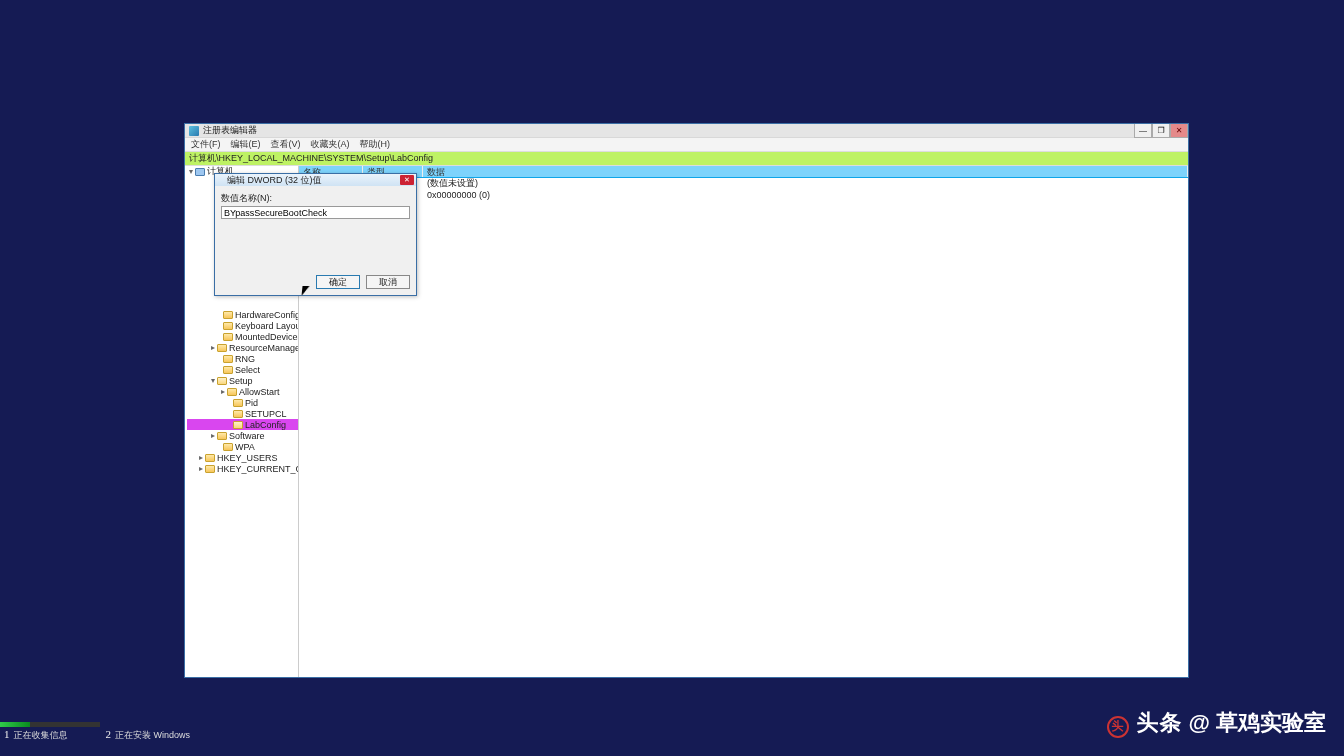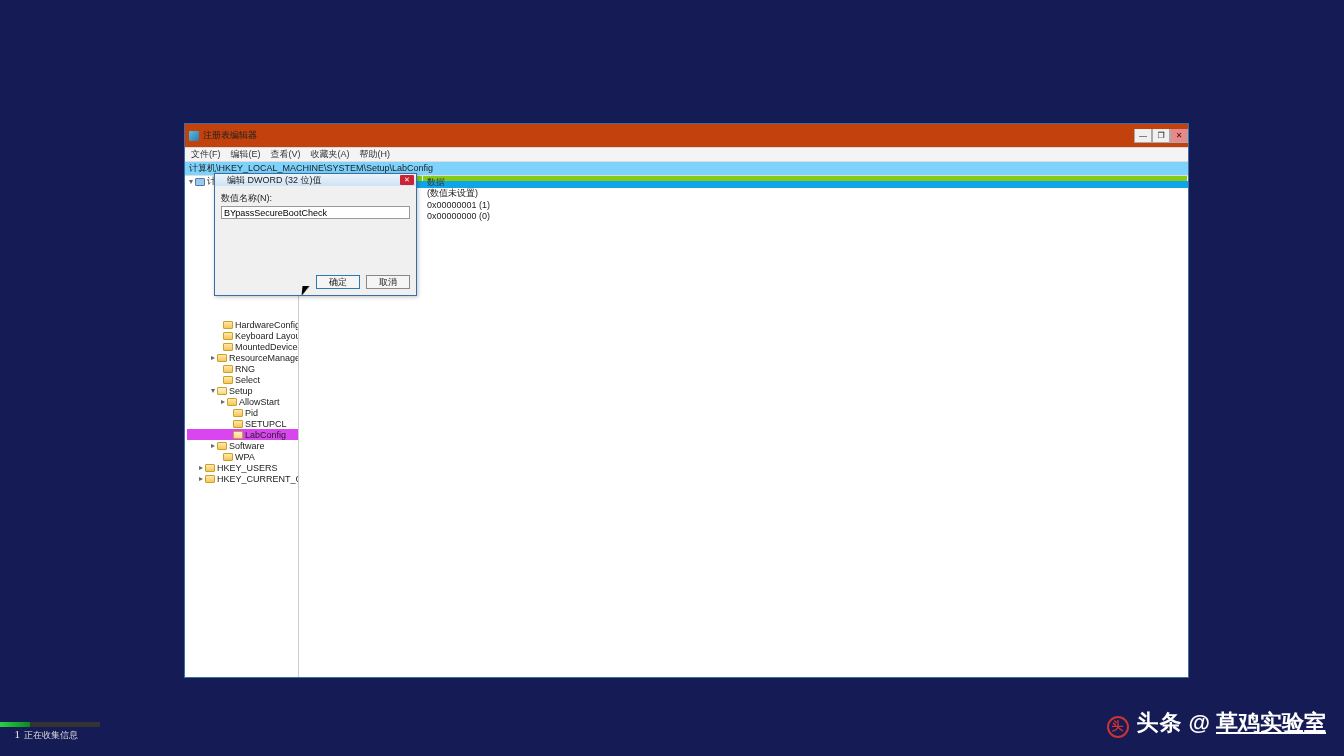--- a/index.html
+++ b/index.html
@@ -9,55 +9,55 @@
   
   .regedit {
     position: absolute;
     left: 184px; top: 123px;
     width: 1005px; height: 555px;
     background: #fff;
     border: 1px solid #3a6ea5;
     display: flex; flex-direction: column;
   }
   .win-titlebar {
-    height: 24px; background: #c2410c;
+    height: 14px; background: #e5e5e5;
     display: flex; align-items: center; justify-content: space-between;
     padding-left: 4px; font-size: 9px;
     border-bottom: 1px solid #d8d8d8;
     gap: 45px;
   }
   .win-title { display: flex; align-items: center; gap: 4px; color: #222; }
   .win-icon { width: 10px; height: 10px; background: linear-gradient(135deg,#5bc0de,#2a7ab0); border-radius: 1px; }
   .win-controls { display: flex; }
   .win-btn { width: 18px; height: 14px; border: 1px solid #aaa; border-top: none; display: flex; align-items: center; justify-content: center; font-size: 8px; background: #f0f0f0; }
   .win-btn.close { background: #e58a8a; color:#600; }
 
   .menubar { height: 14px; display: flex; gap: 6px; padding: 0 4px; font-size: 9px; color: #333; background:#f4f4f4; border-bottom:1px solid #ddd;}
   .menubar span { padding: 0 2px; }
 
-  .addressbar { height: 14px; font-size: 9px; padding: 0 4px; color: #222; display:flex; align-items:center; background:#7dd3fc; border-bottom:1px solid #ddd;}
+  .addressbar { height: 14px; font-size: 9px; padding: 0 4px; color: #222; display:flex; align-items:center; background:#bef264; border-bottom:1px solid #ddd;}
 
   .content { flex: 1; display: flex; min-height: 0; }
 
   .tree {
     width: 114px; border-right: 1px solid #ccc;
     font-size: 9px; color: #222; overflow: hidden;
     background:#fff;
     position: relative;
   }
   .node { white-space: nowrap; display:flex; align-items:center; height:11px; }
   .expander { width:8px; text-align:center; color:#666; font-size:8px; display:inline-block;}
   .ficon { width:10px; height:8px; margin-right:2px; display:inline-block; background:linear-gradient(#ffe9a8,#f7c65b); border:1px solid #c9a22e; border-radius:1px;}
   .ficon.open { background:linear-gradient(#fff1c9,#f9d77e); }
   .picon { width:10px; height:8px; margin-right:2px; display:inline-block; background:#9ec7f0; border:1px solid #4a7db0; border-radius:1px;}
   .node.sel { background:#d946ef; }
   .tree-inner { position:absolute; left:2px; top:0; }
 
   .list { flex:1; background:#fff; font-size:9px; }
-  .list-header { display:flex; height:12px; border-bottom:7px solid #0ea5e9; background:#84cc16; }
+  .list-header { display:flex; height:12px; border-bottom:1px solid #0ea5e9; background:#7dd3fc; }
   .list-header div { padding:0 4px; color:#333; border-right:1px solid #eee; }
   .col-name { width:64px; }
   .col-type { width:60px; }
   .col-data { flex:1; }
   .list-row { display:flex; height:11px; align-items:center;}
   .list-row div { padding:0 4px; color:#222; }
 
   
   .dialog {
     position:absolute; left:214px; top:173px;
@@ -89,26 +89,26 @@
   .cursor::before {
     content:""; position:absolute; left:0; top:0;
     border-left:7px solid #000; border-top:0; border-bottom:10px solid transparent;
     transform: skewX(-6deg);
     filter: drop-shadow(0 0 0.5px #fff);
   }
 
   
   .progress { position:absolute; left:0; bottom:29px; width:100px; height:5px; background:#333;}
   .progress .bar { height:100%; background:linear-gradient(90deg,#2fcc4a,#0a8a1f); width:30%; }
-  .steps { position:absolute; left:4px; bottom:14px; height:14px; display:flex; gap:38px; font-size:9px; color:#ddd; align-items:center;flex-direction:column;}
+  .steps { position:absolute; left:4px; bottom:14px; height:14px; display:flex; gap:38px; font-size:9px; color:#ddd; align-items:center;}
   .steps .n { font-family:"Times New Roman",serif; font-size:11px; margin-right:4px; color:#eee;}
   .watermark { position:absolute; right:18px; bottom:18px; display:flex; align-items:baseline; gap:6px; color:#fff; font-weight:600; }
   .watermark .big { font-size:22px; letter-spacing:1px; }
   .watermark .at { font-size:22px; }
-  .watermark .han { font-size:22px;text-decoration:underline; }
+  .watermark .han { font-size:22px; }
   .wm-icon { width:22px; height:22px; border-radius:50%; border:2px solid #c33; display:inline-flex; align-items:center; justify-content:center; margin-right:2px; font-size:12px; color:#c33;}
 </style>
 </head>
 <body>
 
 <div class="regedit">
   <div class="win-titlebar">
     <div class="win-title">
       <span class="win-icon"></span>
       <span>注册表编辑器</span>
@@ -227,25 +227,20 @@
         <div class="col-data">数据</div>
       </div>
       <div class="list-row">
         <div class="col-name"></div>
           <div class="col-type"></div>
         <div class="col-data">(数值未设置)</div>
       </div>
       <div class="list-row">
         <div class="col-name"></div>
           <div class="col-type"></div>
-        <div class="col-data">0x00000001 (1)</div>
-      </div>
-      <div class="list-row">
-        <div class="col-name"></div>
-          <div class="col-type"></div>
         <div class="col-data">0x00000000 (0)</div>
       </div>
     </div>
   </div>
 </div>
 
 <div class="dialog">
   <div class="dlg-title">
     <span>编辑 DWORD (32 位)值</span>
     <span class="clx">✕</span>

